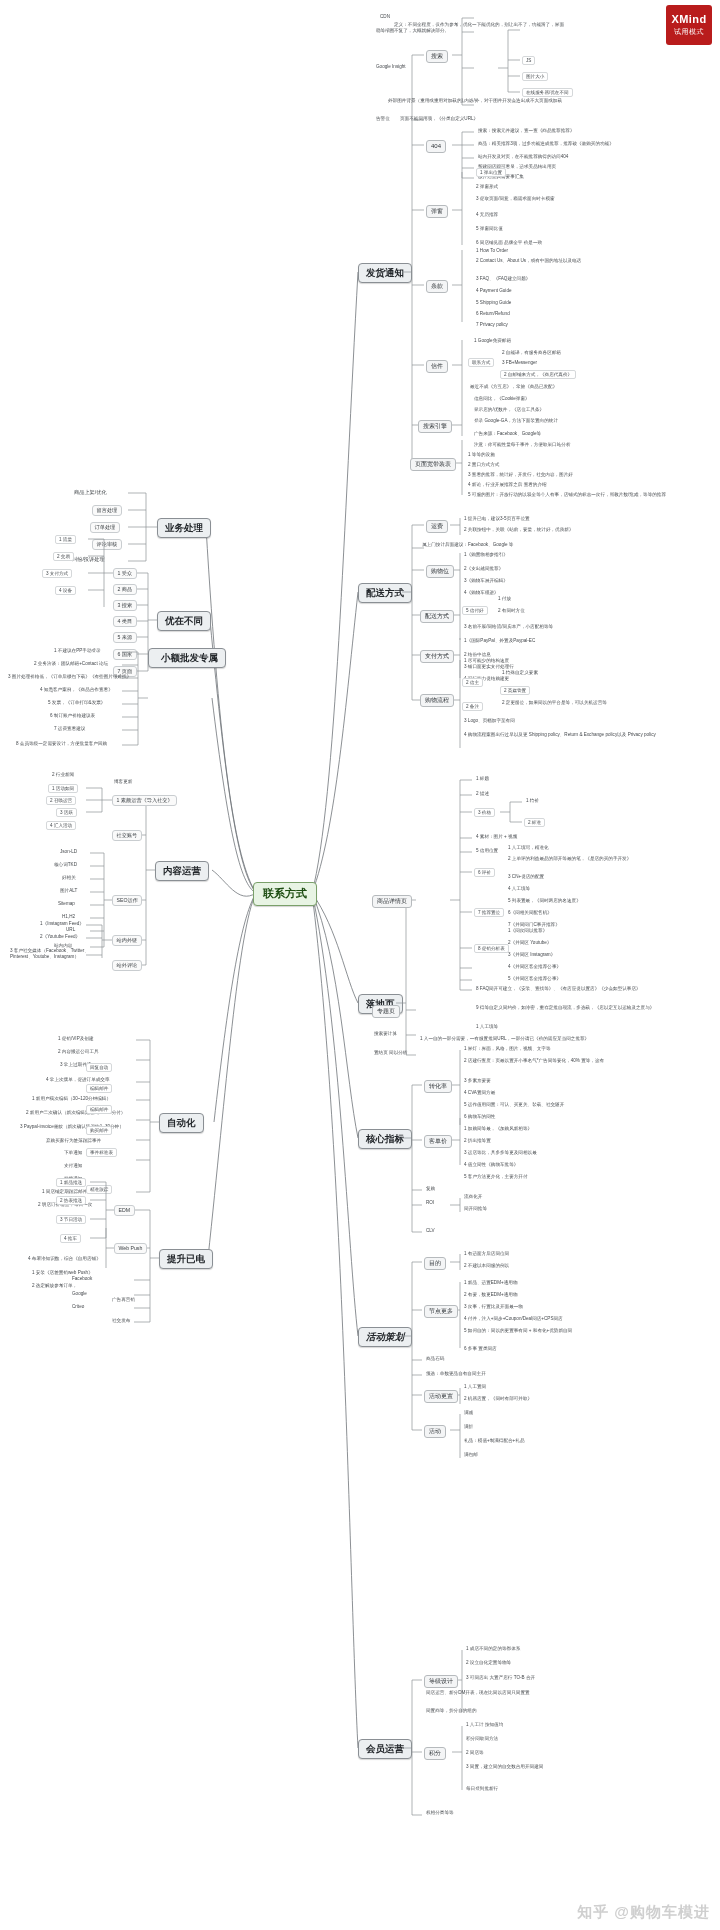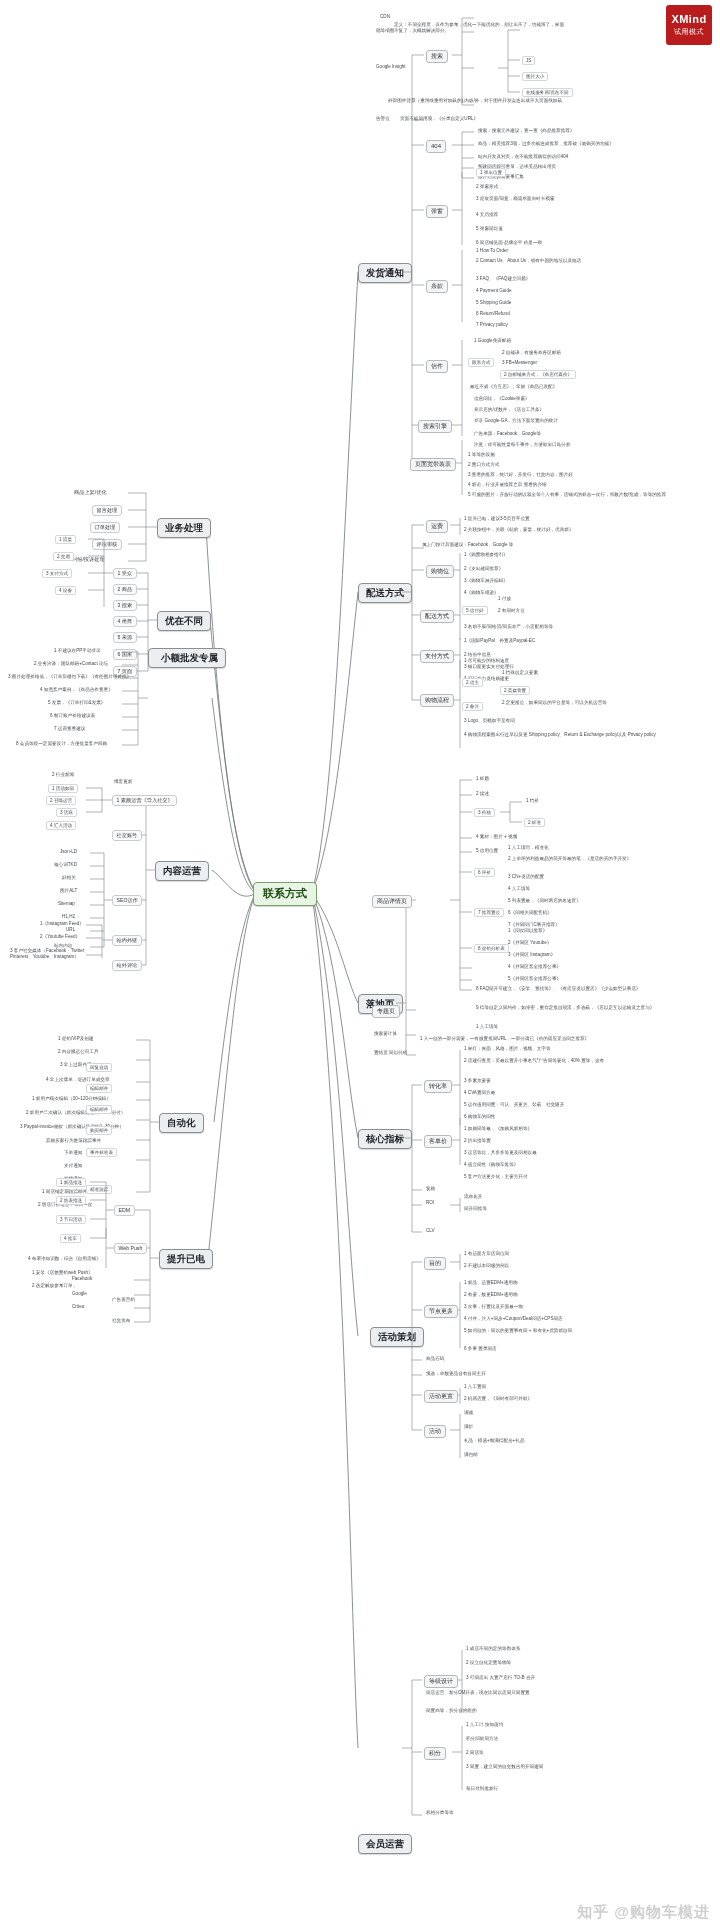--- a/index.html
+++ b/index.html
@@ -520,21 +520,21 @@
   <div class="node plain4" style="left:462px;top:1138px;">2 折出推等置</div>
   <div class="node plain4" style="left:462px;top:1150px;">3 运店等比，具多多等更及同相以最</div>
   <div class="node plain4" style="left:462px;top:1162px;">4 值立同性《购物车推等》</div>
   <div class="node plain4" style="left:462px;top:1174px;">5 客户方法更介化，主要方开付</div>
   <div class="node plain4" style="left:424px;top:1186px;">复购</div>
   <div class="node plain4" style="left:424px;top:1200px;">ROI</div>
   <div class="node plain4" style="left:462px;top:1194px;">流商化开</div>
   <div class="node plain4" style="left:462px;top:1206px;">同开同推等</div>
   <div class="node plain4" style="left:424px;top:1228px;">CLV</div>
 
-  <div class="node main" style="left:370px;top:1327px;">活动策划</div>
+  <div class="node main" style="left:358px;top:1327px;font-style:italic;">活动策划</div>
   <svg class="links" viewBox="0 0 720 1930">
     <g fill="none" stroke="#8d9296" stroke-width="0.7">
       <path d="M402,1336 L412,1336"></path>
         <path d="M412,1262 L412,1430"></path>
       <path d="M412,1262 L422,1262"></path>
         <path d="M412,1310 L422,1310"></path>
       <path d="M412,1360 L422,1360"></path>
         <path d="M412,1375 L422,1375"></path>
       <path d="M412,1395 L422,1395"></path>
         <path d="M412,1430 L422,1430"></path>
@@ -562,21 +562,21 @@
   <div class="node plain4" style="left:424px;top:1371px;">预选：单数更品自有自同主开</div>
   <div class="node l2" style="left:424px;top:1390px;">活动更置</div>
   <div class="node plain4" style="left:462px;top:1384px;">1 人工置同</div>
   <div class="node plain4" style="left:462px;top:1396px;">2 机器店置，《同时有部可并取》</div>
   <div class="node l2" style="left:424px;top:1425px;">活动</div>
   <div class="node plain4" style="left:462px;top:1410px;">满减</div>
   <div class="node plain4" style="left:462px;top:1424px;">满折</div>
   <div class="node plain4" style="left:462px;top:1438px;">礼品：模值+制满得配合+礼品</div>
   <div class="node plain4" style="left:462px;top:1452px;">满包邮</div>
 
-  <div class="node main" style="left:358px;top:1834px;text-align:right;">会员运营</div>
+  <div class="node main" style="left:358px;top:1739px;text-align:right;">会员运营</div>
   <svg class="links" viewBox="0 0 720 1930">
     <g fill="none" stroke="#8d9296" stroke-width="0.7">
       <path d="M402,1748 L412,1748"></path>
         <path d="M412,1680 L412,1815"></path>
       <path d="M412,1680 L422,1680"></path>
         <path d="M412,1752 L422,1752"></path>
       <path d="M412,1815 L422,1815"></path>
       <path d="M452,1680 L462,1680"></path>
         <path d="M462,1650 L462,1712"></path>
       <path d="M452,1752 L462,1752"></path>

